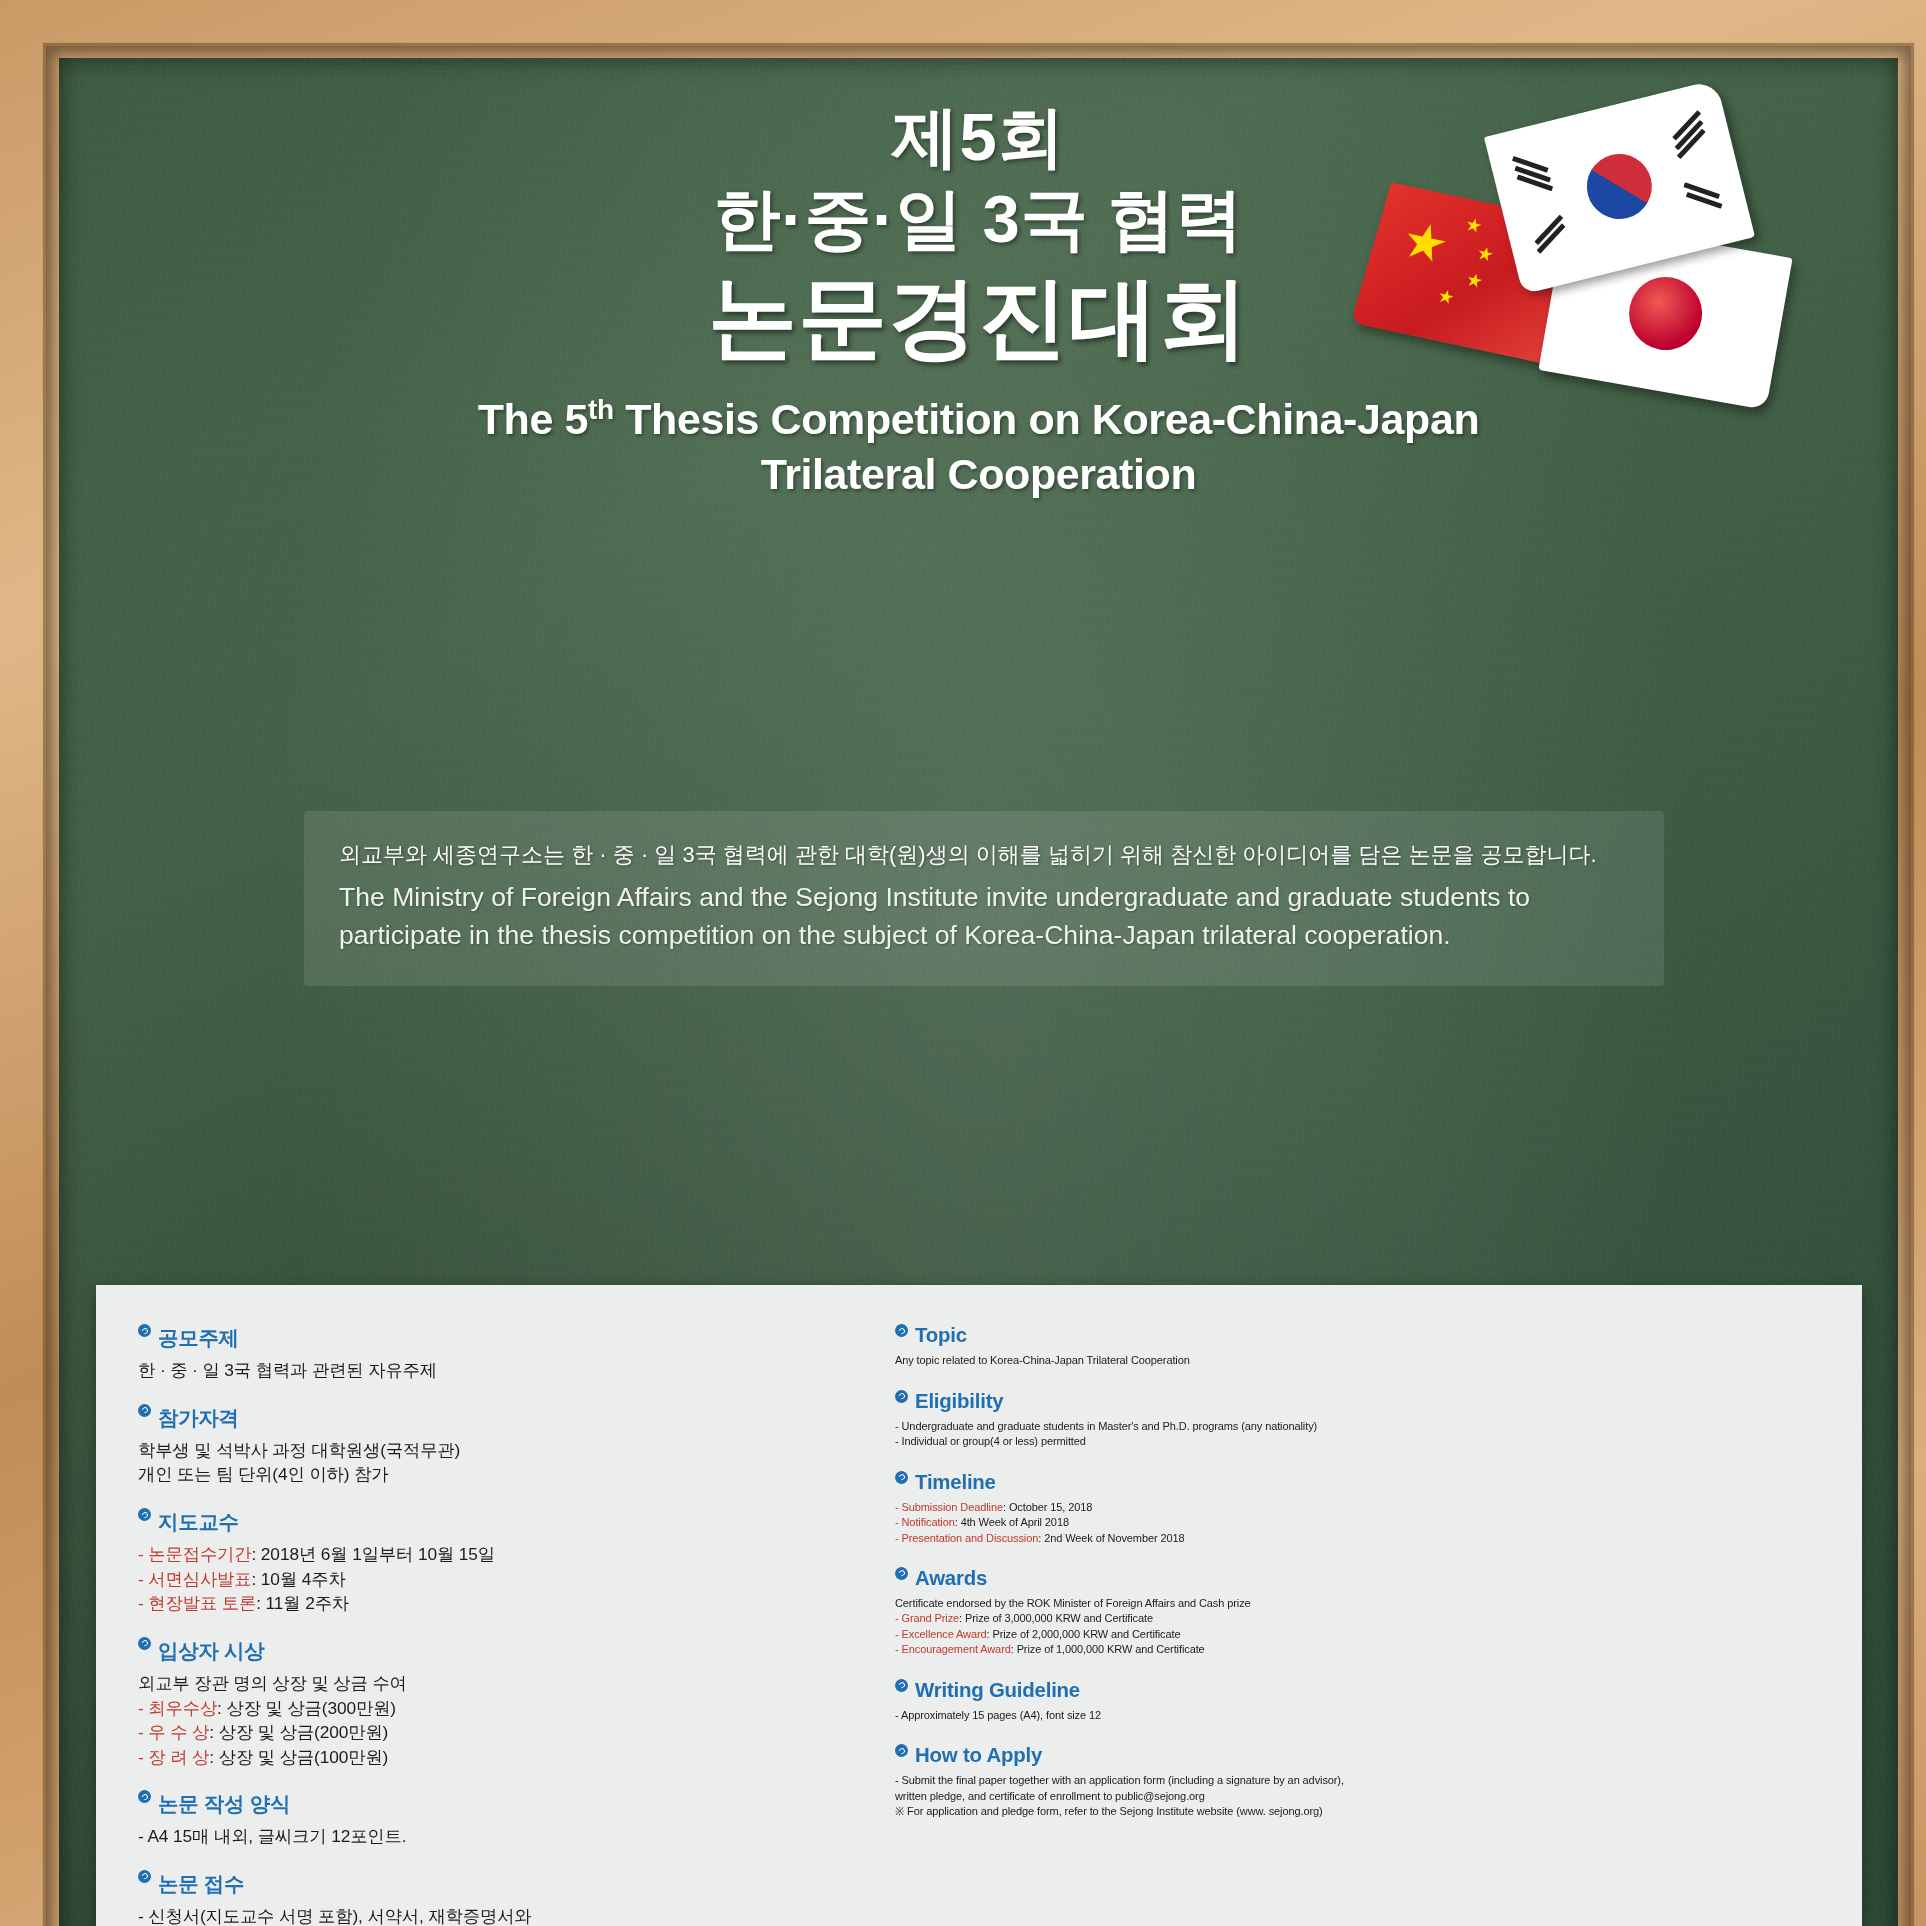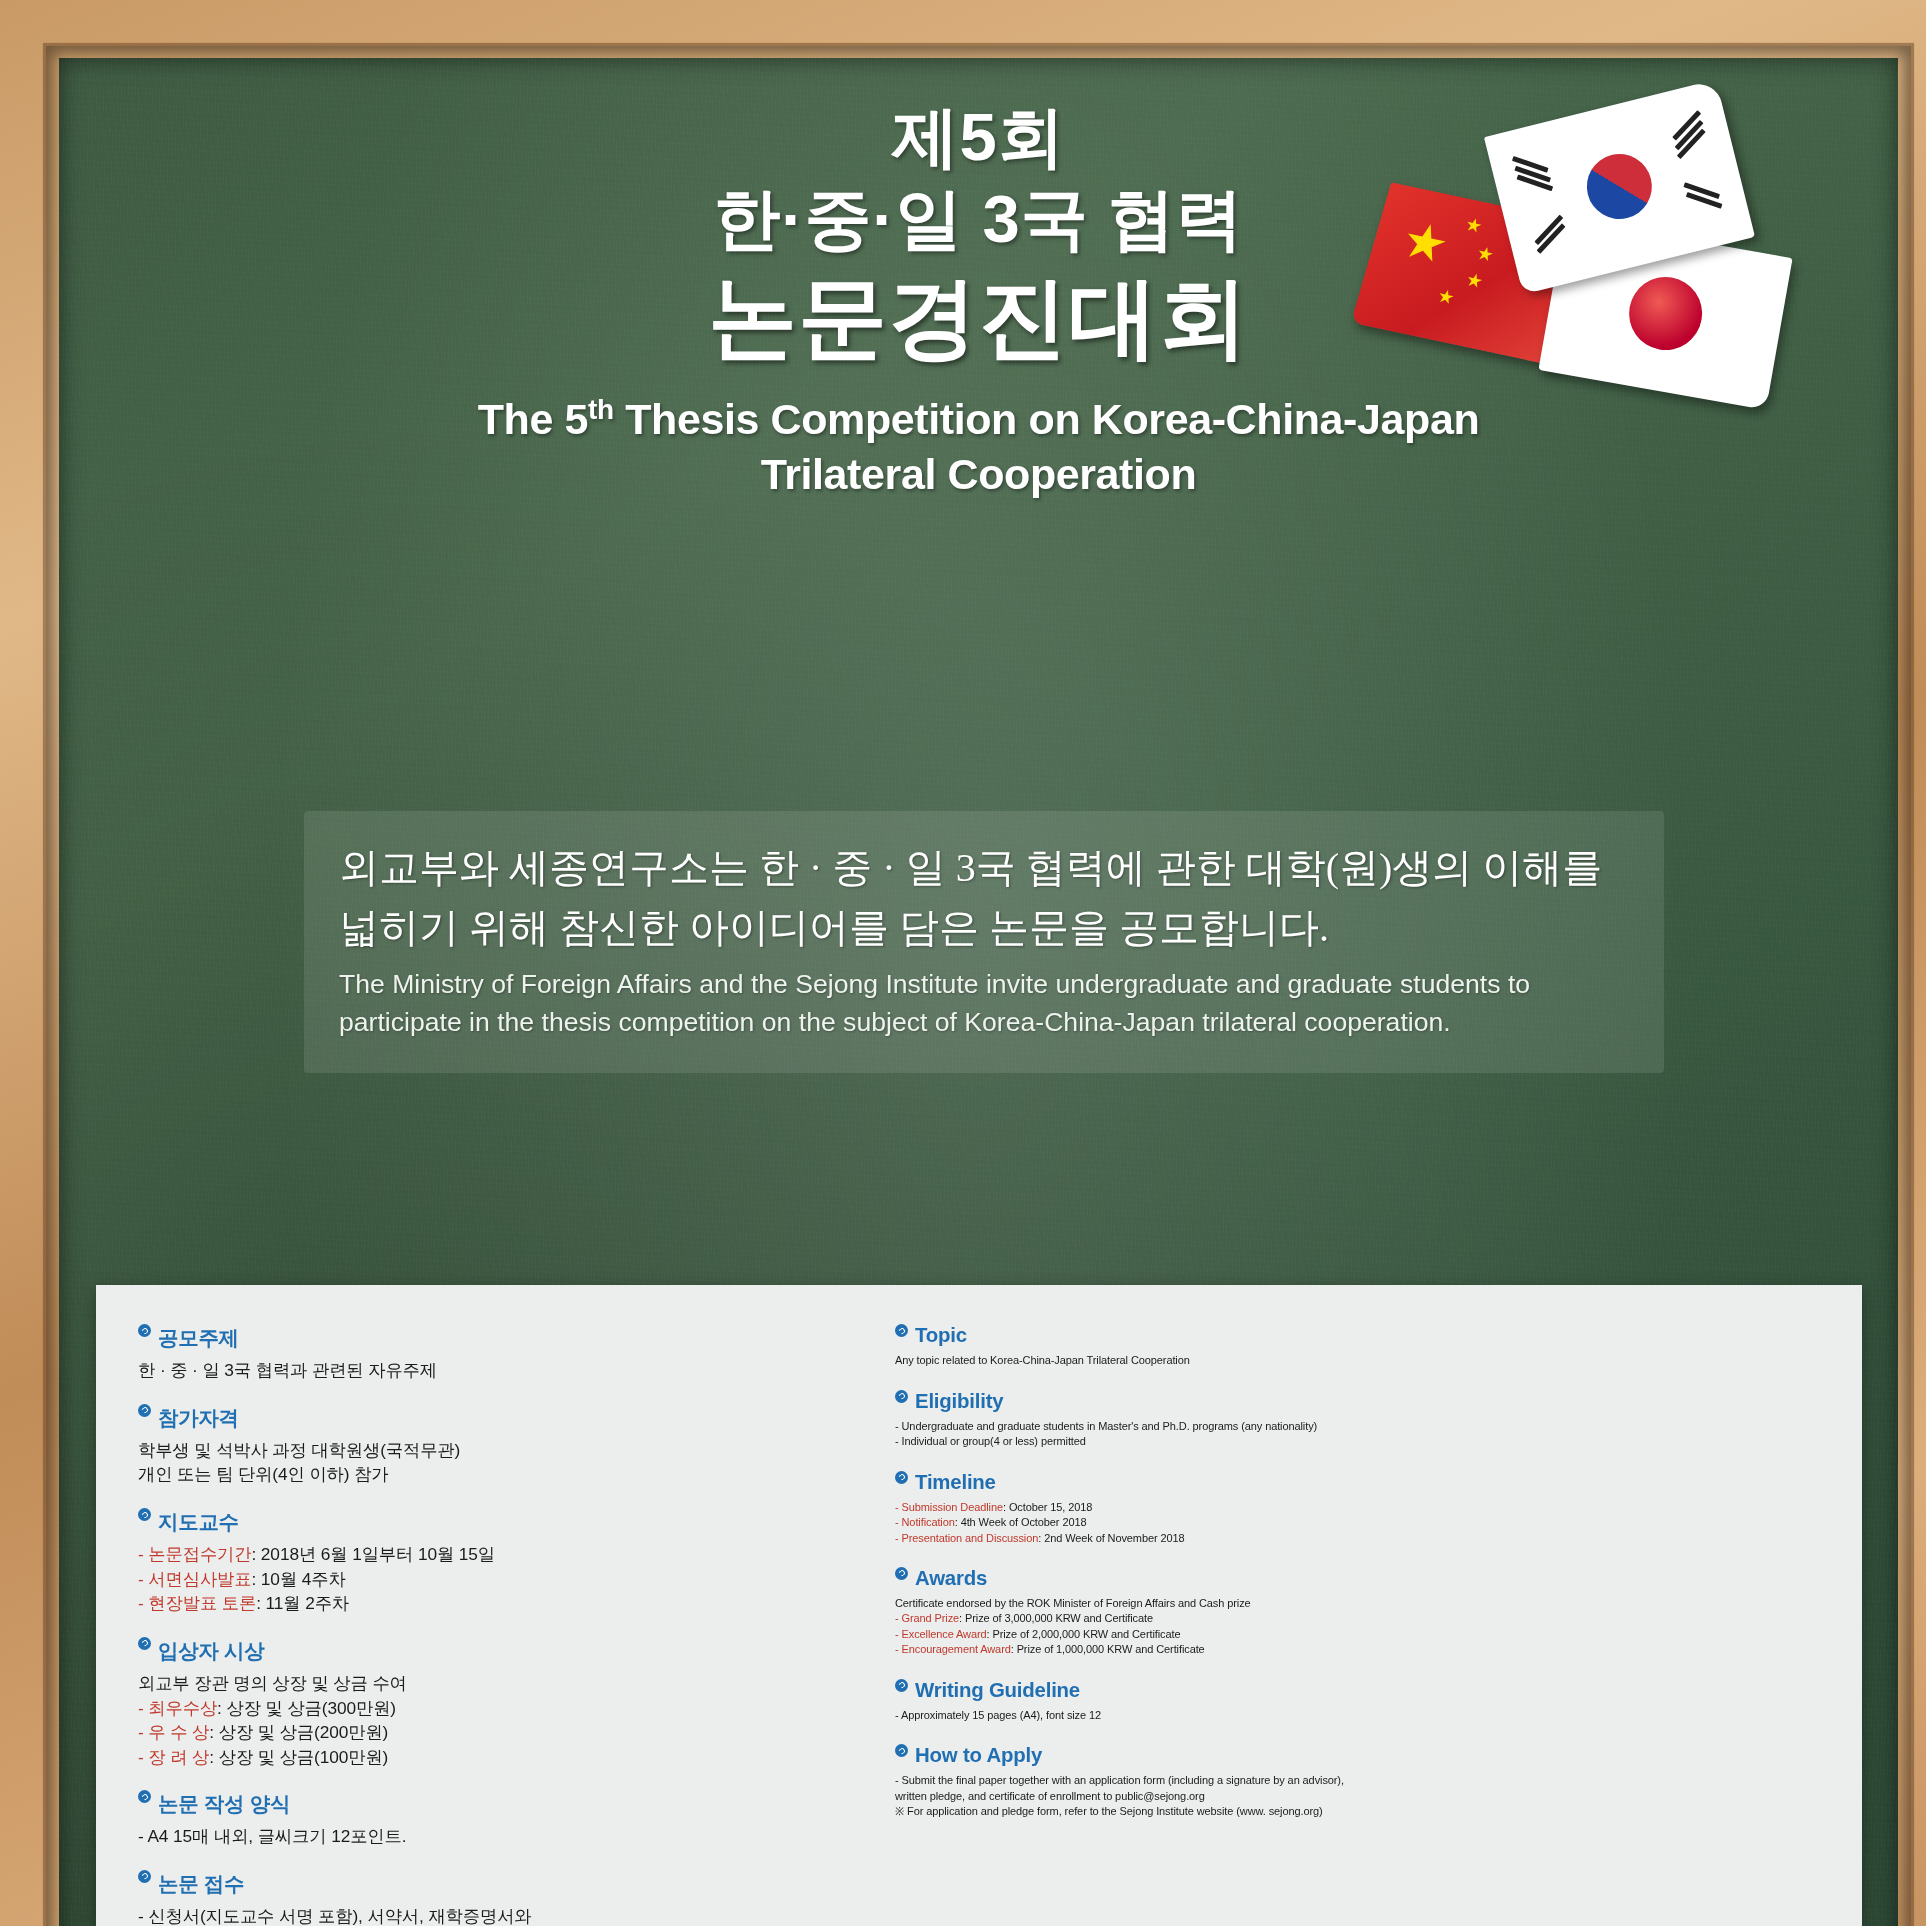--- a/index.html
+++ b/index.html
@@ -151,26 +151,25 @@
     left: 304px;
     top: 811px;
     width: 1360px;
     padding: 27px 35px 31px 35px;
     box-sizing: border-box;
     background: rgba(255,255,255,0.10);
     border-radius: 3.9px;
     color: #ffffff;
   }
   .intro-kr {
-    font-size: 40px;
+    font-size: 22px;
     line-height: 1.5;
     font-weight: 500;
     letter-spacing: 0px;
     text-shadow: 1.2px 1.2px 2.7px rgba(0,0,0,0.35);
-    font-family: Liberation Serif, serif;
   }
   .intro-en {
     margin-top: 8px;
     font-size: 26.6px;
     line-height: 1.42;
     color: #eef3ee;
     text-shadow: 0.8px 0.8px 2.3px rgba(0,0,0,0.3);
   }
 
   
@@ -388,21 +387,21 @@
           </div>
         </div>
 
         <div class="sec">
           <div class="sec-head">
               <span class="bullet"></span>
               <span class="sec-title">Timeline</span>
             </div>
           <div class="sec-body">
             <span class="line"><span class="hl-red">- Submission Deadline</span><span>: October 15, 2018</span></span>
-            <span class="line"><span class="hl-red">- Notification</span><span>: 4th Week of October 2018</span></span>
+            <span class="line"><span class="hl-red">- Notification</span><span>: 4th Week of April 2018</span></span>
             <span class="line"><span class="hl-red">- Presentation and Discussion</span><span>: 2nd Week of November 2018</span></span>
           </div>
         </div>
 
         <div class="sec">
           <div class="sec-head">
               <span class="bullet"></span>
               <span class="sec-title">Awards</span>
             </div>
           <div class="sec-body">

